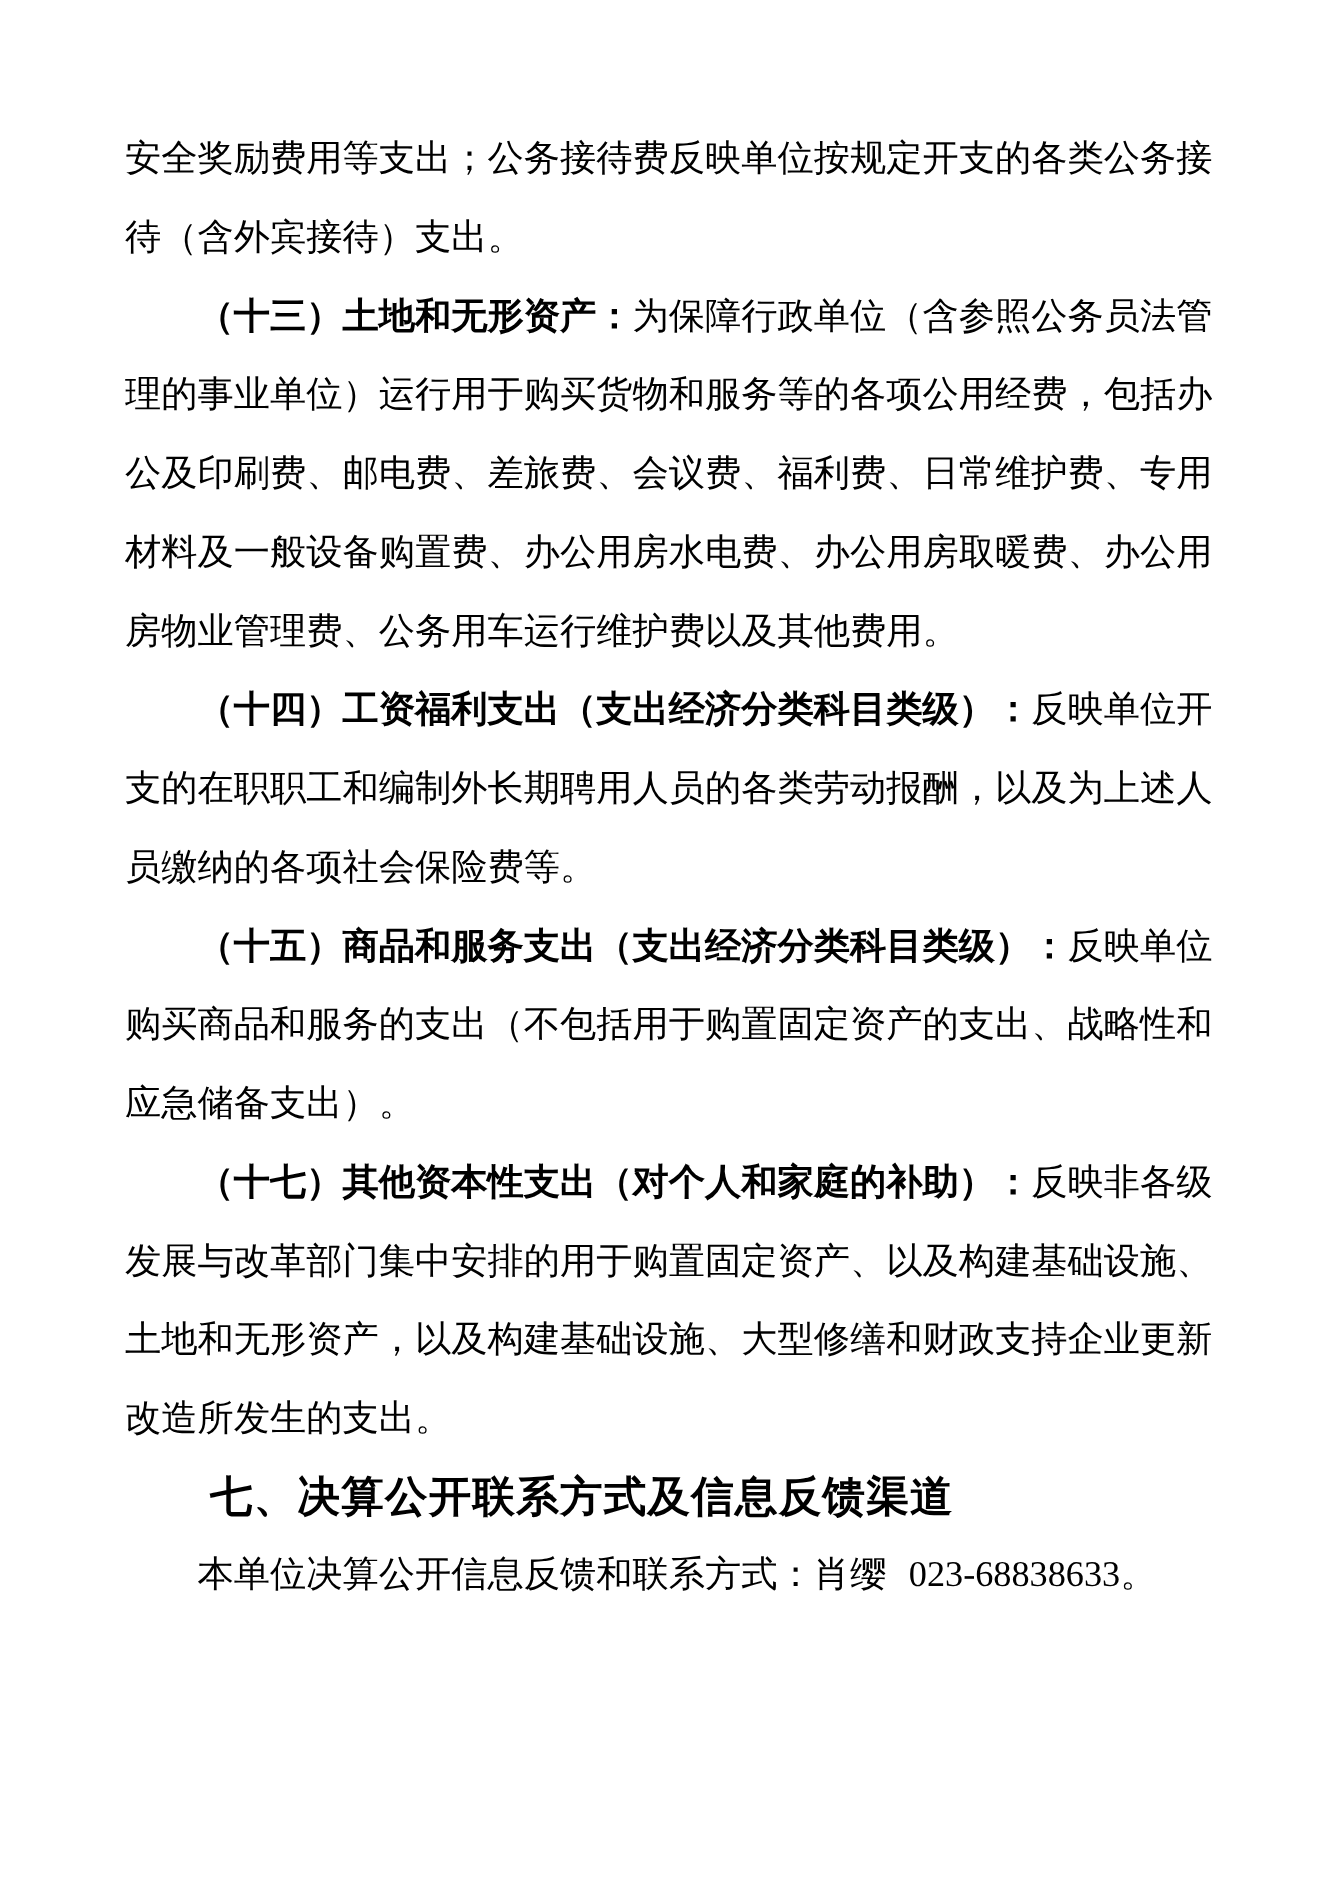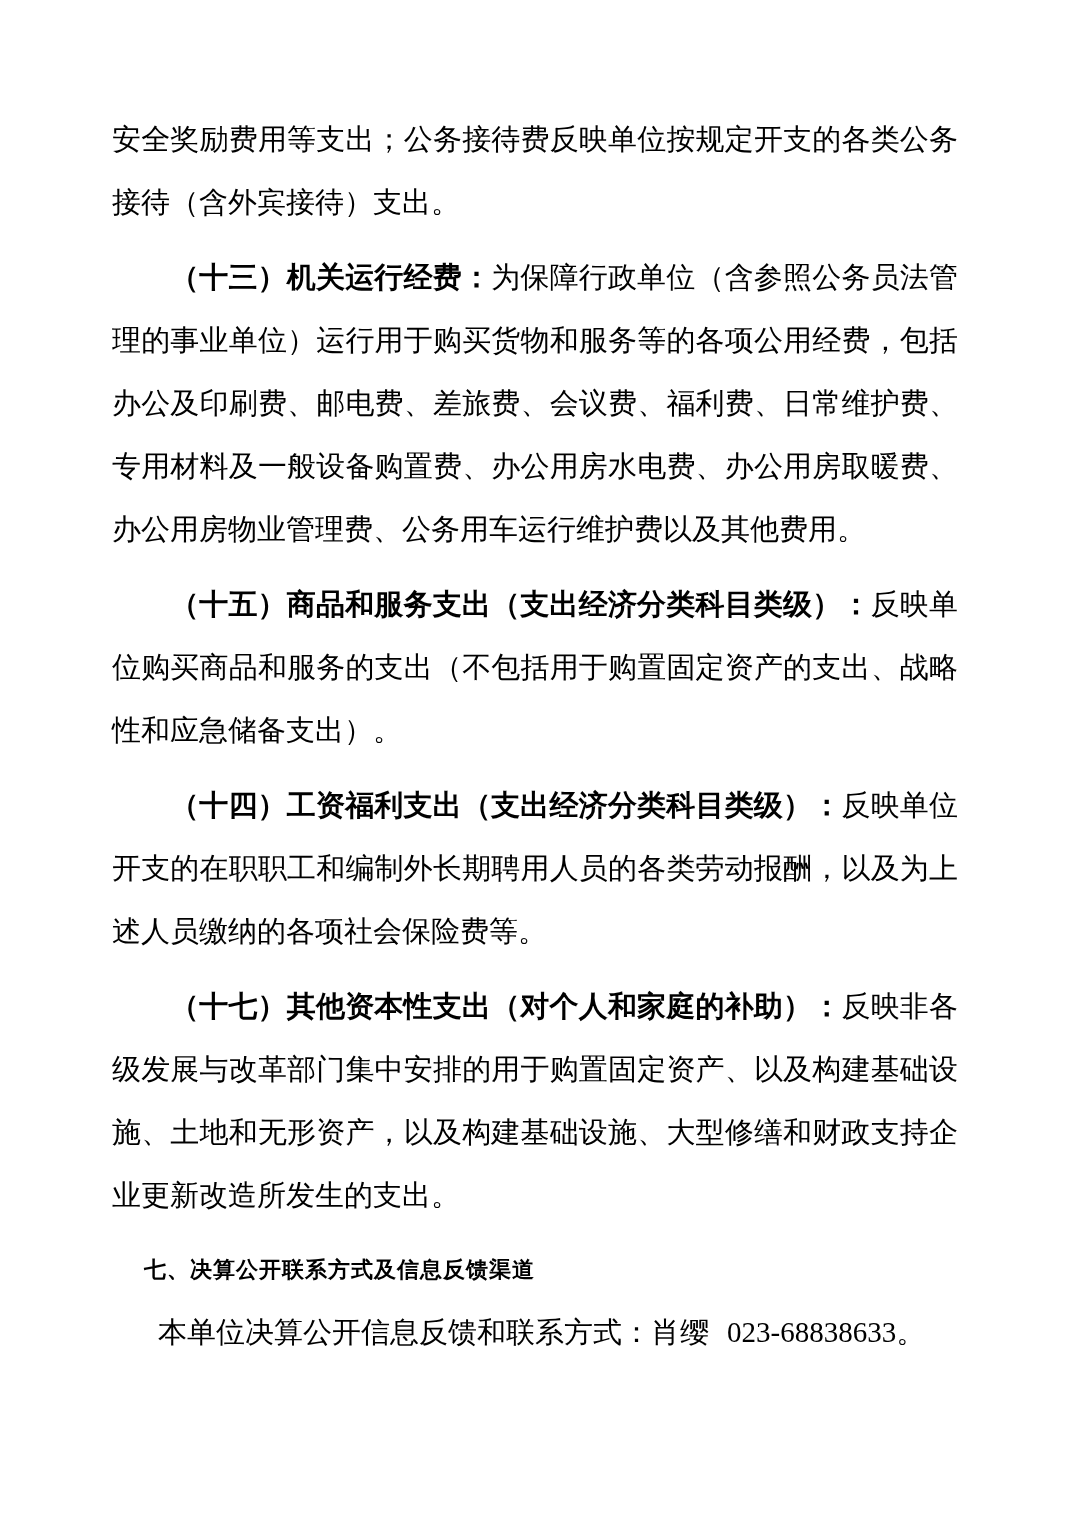--- a/index.html
+++ b/index.html
@@ -10,55 +10,55 @@
     margin: 0 auto;
     background: #ffffff;
     box-sizing: border-box;
     padding: 96px 104px 0 100px;
     color: #000000;
     font-family: "Liberation Serif", serif;
     overflow: hidden;
   }
   .content { width: 100%; }
   p.body-para {
-    margin: 12px;
+    margin: 0;
     font-size: 29px;
     line-height: 63px;
     text-align: justify;
     text-justify: inter-character;
     text-indent: 2em;
     word-break: break-all;
   }
   p.no-indent { text-indent: 0; }
   .lead { font-weight: 700; }
   h2.section-heading {
     margin: 0;
-    font-size: 22px;
+    font-size: 34px;
     line-height: 62px;
     font-weight: 700;
     font-family: Liberation Sans, sans-serif;
     text-indent: 2em;
     letter-spacing: 1px;
   }
   p.contact-line { margin: 0; }
   .contact-phone { margin-left: 18px; }
 </style>
 </head>
 <body>
 
 <div class="page">
   <div class="content">
 
     <p class="body-para no-indent"><span class="body-run">安全奖励费用等支出；公务接待费反映单位按规定开支的各类公务接待（含外宾接待）支出。</span></p>
 
-    <p class="body-para"><span class="lead">（十三）机关运行经费：</span><span class="body-run">为保障行政单位（含参照公务员法管理的事业单位）运行用于购买货物和服务等的各项公用经费，包括办公及印刷费、邮电费、差旅费、会议费、福利费、日常维护费、专用材料及一般设备购置费、办公用房水电费、办公用房取暖费、办公用房物业管理费、公务用车运行维护费以及其他费用。</span></p>
+    <p class="body-para"><span class="lead">（十三）土地和无形资产：</span><span class="body-run">为保障行政单位（含参照公务员法管理的事业单位）运行用于购买货物和服务等的各项公用经费，包括办公及印刷费、邮电费、差旅费、会议费、福利费、日常维护费、专用材料及一般设备购置费、办公用房水电费、办公用房取暖费、办公用房物业管理费、公务用车运行维护费以及其他费用。</span></p>
+
+    <p class="body-para"><span class="lead">（十四）工资福利支出（支出经济分类科目类级）：</span><span class="body-run">反映单位开支的在职职工和编制外长期聘用人员的各类劳动报酬，以及为上述人员缴纳的各项社会保险费等。</span></p>
 
     <p class="body-para"><span class="lead">（十五）商品和服务支出（支出经济分类科目类级）：</span><span class="body-run">反映单位购买商品和服务的支出（不包括用于购置固定资产的支出、战略性和应急储备支出）。</span></p>
-
-    <p class="body-para"><span class="lead">（十四）工资福利支出（支出经济分类科目类级）：</span><span class="body-run">反映单位开支的在职职工和编制外长期聘用人员的各类劳动报酬，以及为上述人员缴纳的各项社会保险费等。</span></p>
 
 
     <p class="body-para"><span class="lead">（十七）其他资本性支出（对个人和家庭的补助）：</span><span class="body-run">反映非各级发展与改革部门集中安排的用于购置固定资产、以及构建基础设施、土地和无形资产，以及构建基础设施、大型修缮和财政支持企业更新改造所发生的支出。</span></p>
 
     <h2 class="section-heading">七、决算公开联系方式及信息反馈渠道</h2>
 
     <p class="body-para contact-line"><span>本单位决算公开信息反馈和联系方式：</span><span>肖缨</span><span class="contact-phone">023-68838633</span><span>。</span></p>
 
   </div>
 </div>

